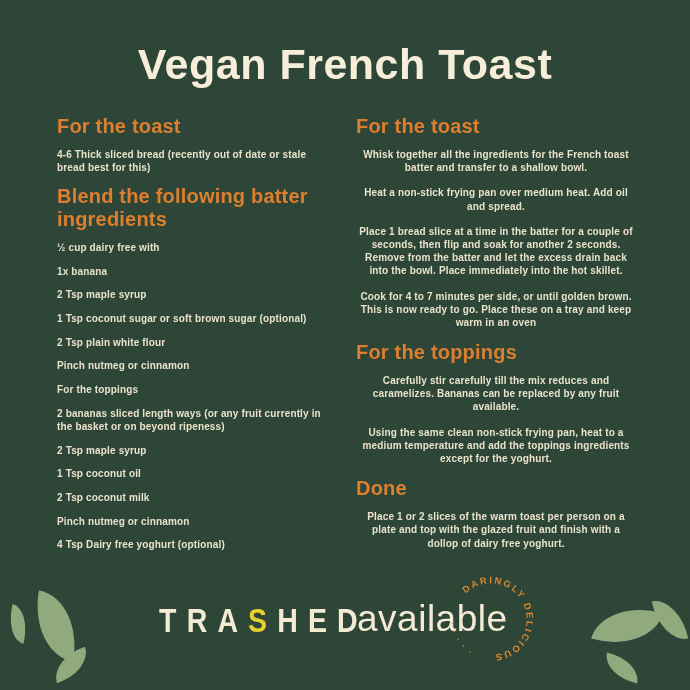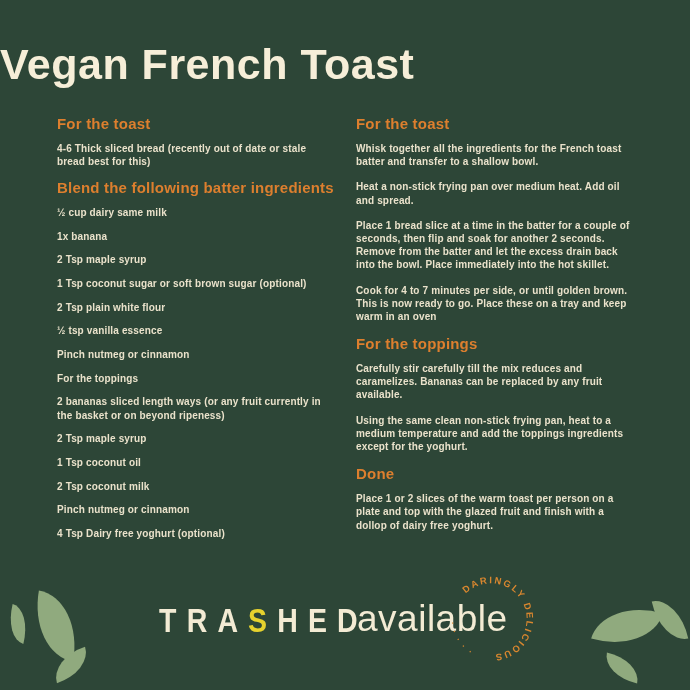--- a/index.html
+++ b/index.html
@@ -6,49 +6,50 @@
   .poster{
     position:relative;
     width:690px;height:690px;
     background:#2d4637;
     overflow:hidden;
     font-family:"Liberation Sans", sans-serif;
   }
   .title{
     position:absolute;
     top:40px;left:0;right:0;
+    text-align:center;
     color:#f6eed8;
     font-size:43px;
     font-weight:700;
     letter-spacing:0.5px;
   }
   .col{
     position:absolute;
     top:115px;
     width:280px;
   }
   .col-left{left:57px;}
   .col-right{left:356px;}
   .heading{
     color:#dd7f2e;
-    font-size:15px;
+    font-size:20px;
     font-weight:700;
     margin:0 0 10px 0;
     letter-spacing:0.2px;
   }
   .body-item + .heading{}
   .body-item{
     color:#eae2cb;
     font-size:10px;
     font-weight:700;
     line-height:1.32;
     letter-spacing:0.15px;
     margin:0 0 10.5px 0;
   }
-  .col-right .body-item{margin-bottom:12px;}
+  .col-right .body-item{margin-bottom:12px;text-align:center;}
   
   .trashed{
     position:absolute;
     left:152px;top:602px;
     width:178px;
     text-align:center;
     color:#f3ebd4;
     font-size:31px;
     font-weight:700;
     letter-spacing:11px;
@@ -93,26 +94,25 @@
 <body>
 
 <div class="poster">
 
   <div class="title">Vegan French Toast</div>
 
   <div class="col col-left">
     <div class="heading">For the toast</div>
     <div class="body-item">4-6 Thick sliced bread (recently out of date or stale bread best for this)</div>
     <div class="heading">Blend the following batter ingredients</div>
-    <div class="body-item">½ cup dairy same milk</div>
+    <div class="body-item">½ cup dairy free with</div>
     <div class="body-item">1x banana</div>
     <div class="body-item">2 Tsp maple syrup</div>
     <div class="body-item">1 Tsp coconut sugar or soft brown sugar (optional)</div>
     <div class="body-item">2 Tsp plain white flour</div>
-    <div class="body-item">½ tsp vanilla essence</div>
     <div class="body-item">Pinch nutmeg or cinnamon</div>
     <div class="body-item">For the toppings</div>
     <div class="body-item">2 bananas sliced length ways (or any fruit currently in the basket or on beyond ripeness)</div>
     <div class="body-item">2 Tsp maple syrup</div>
     <div class="body-item">1 Tsp coconut oil</div>
     <div class="body-item">2 Tsp coconut milk</div>
     <div class="body-item">Pinch nutmeg or cinnamon</div>
     <div class="body-item">4 Tsp Dairy free yoghurt (optional)</div>
   </div>
 

